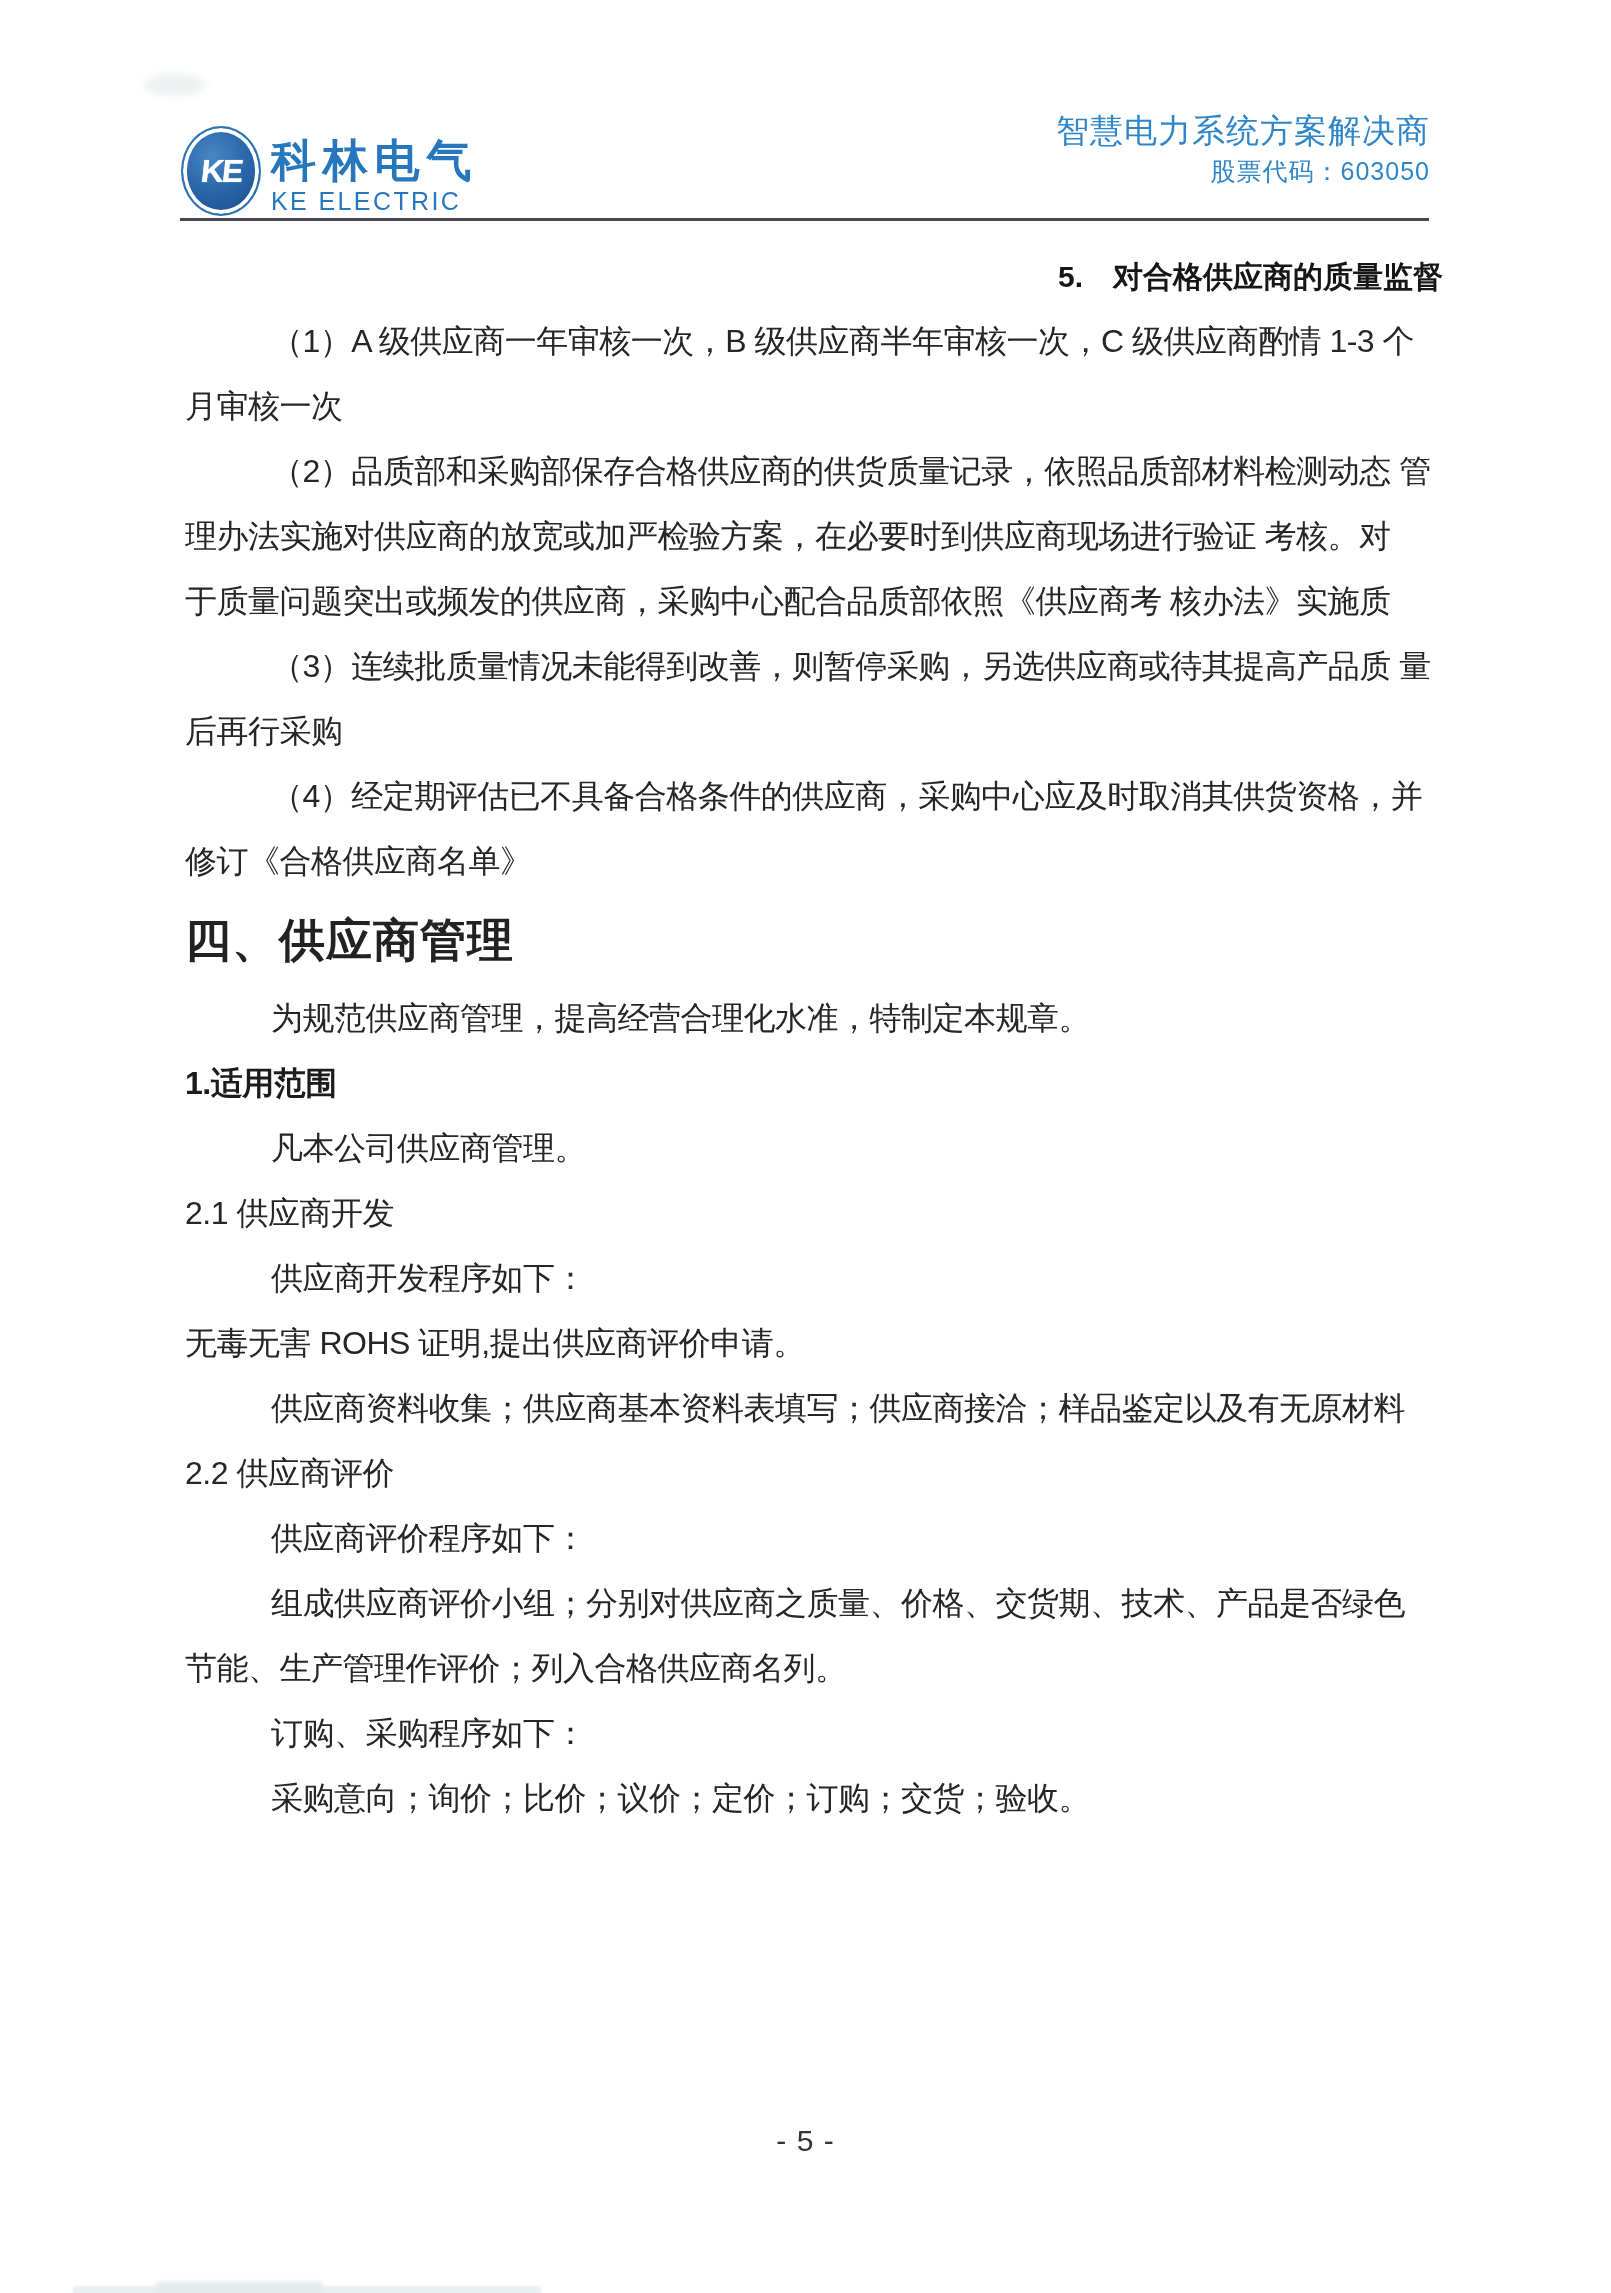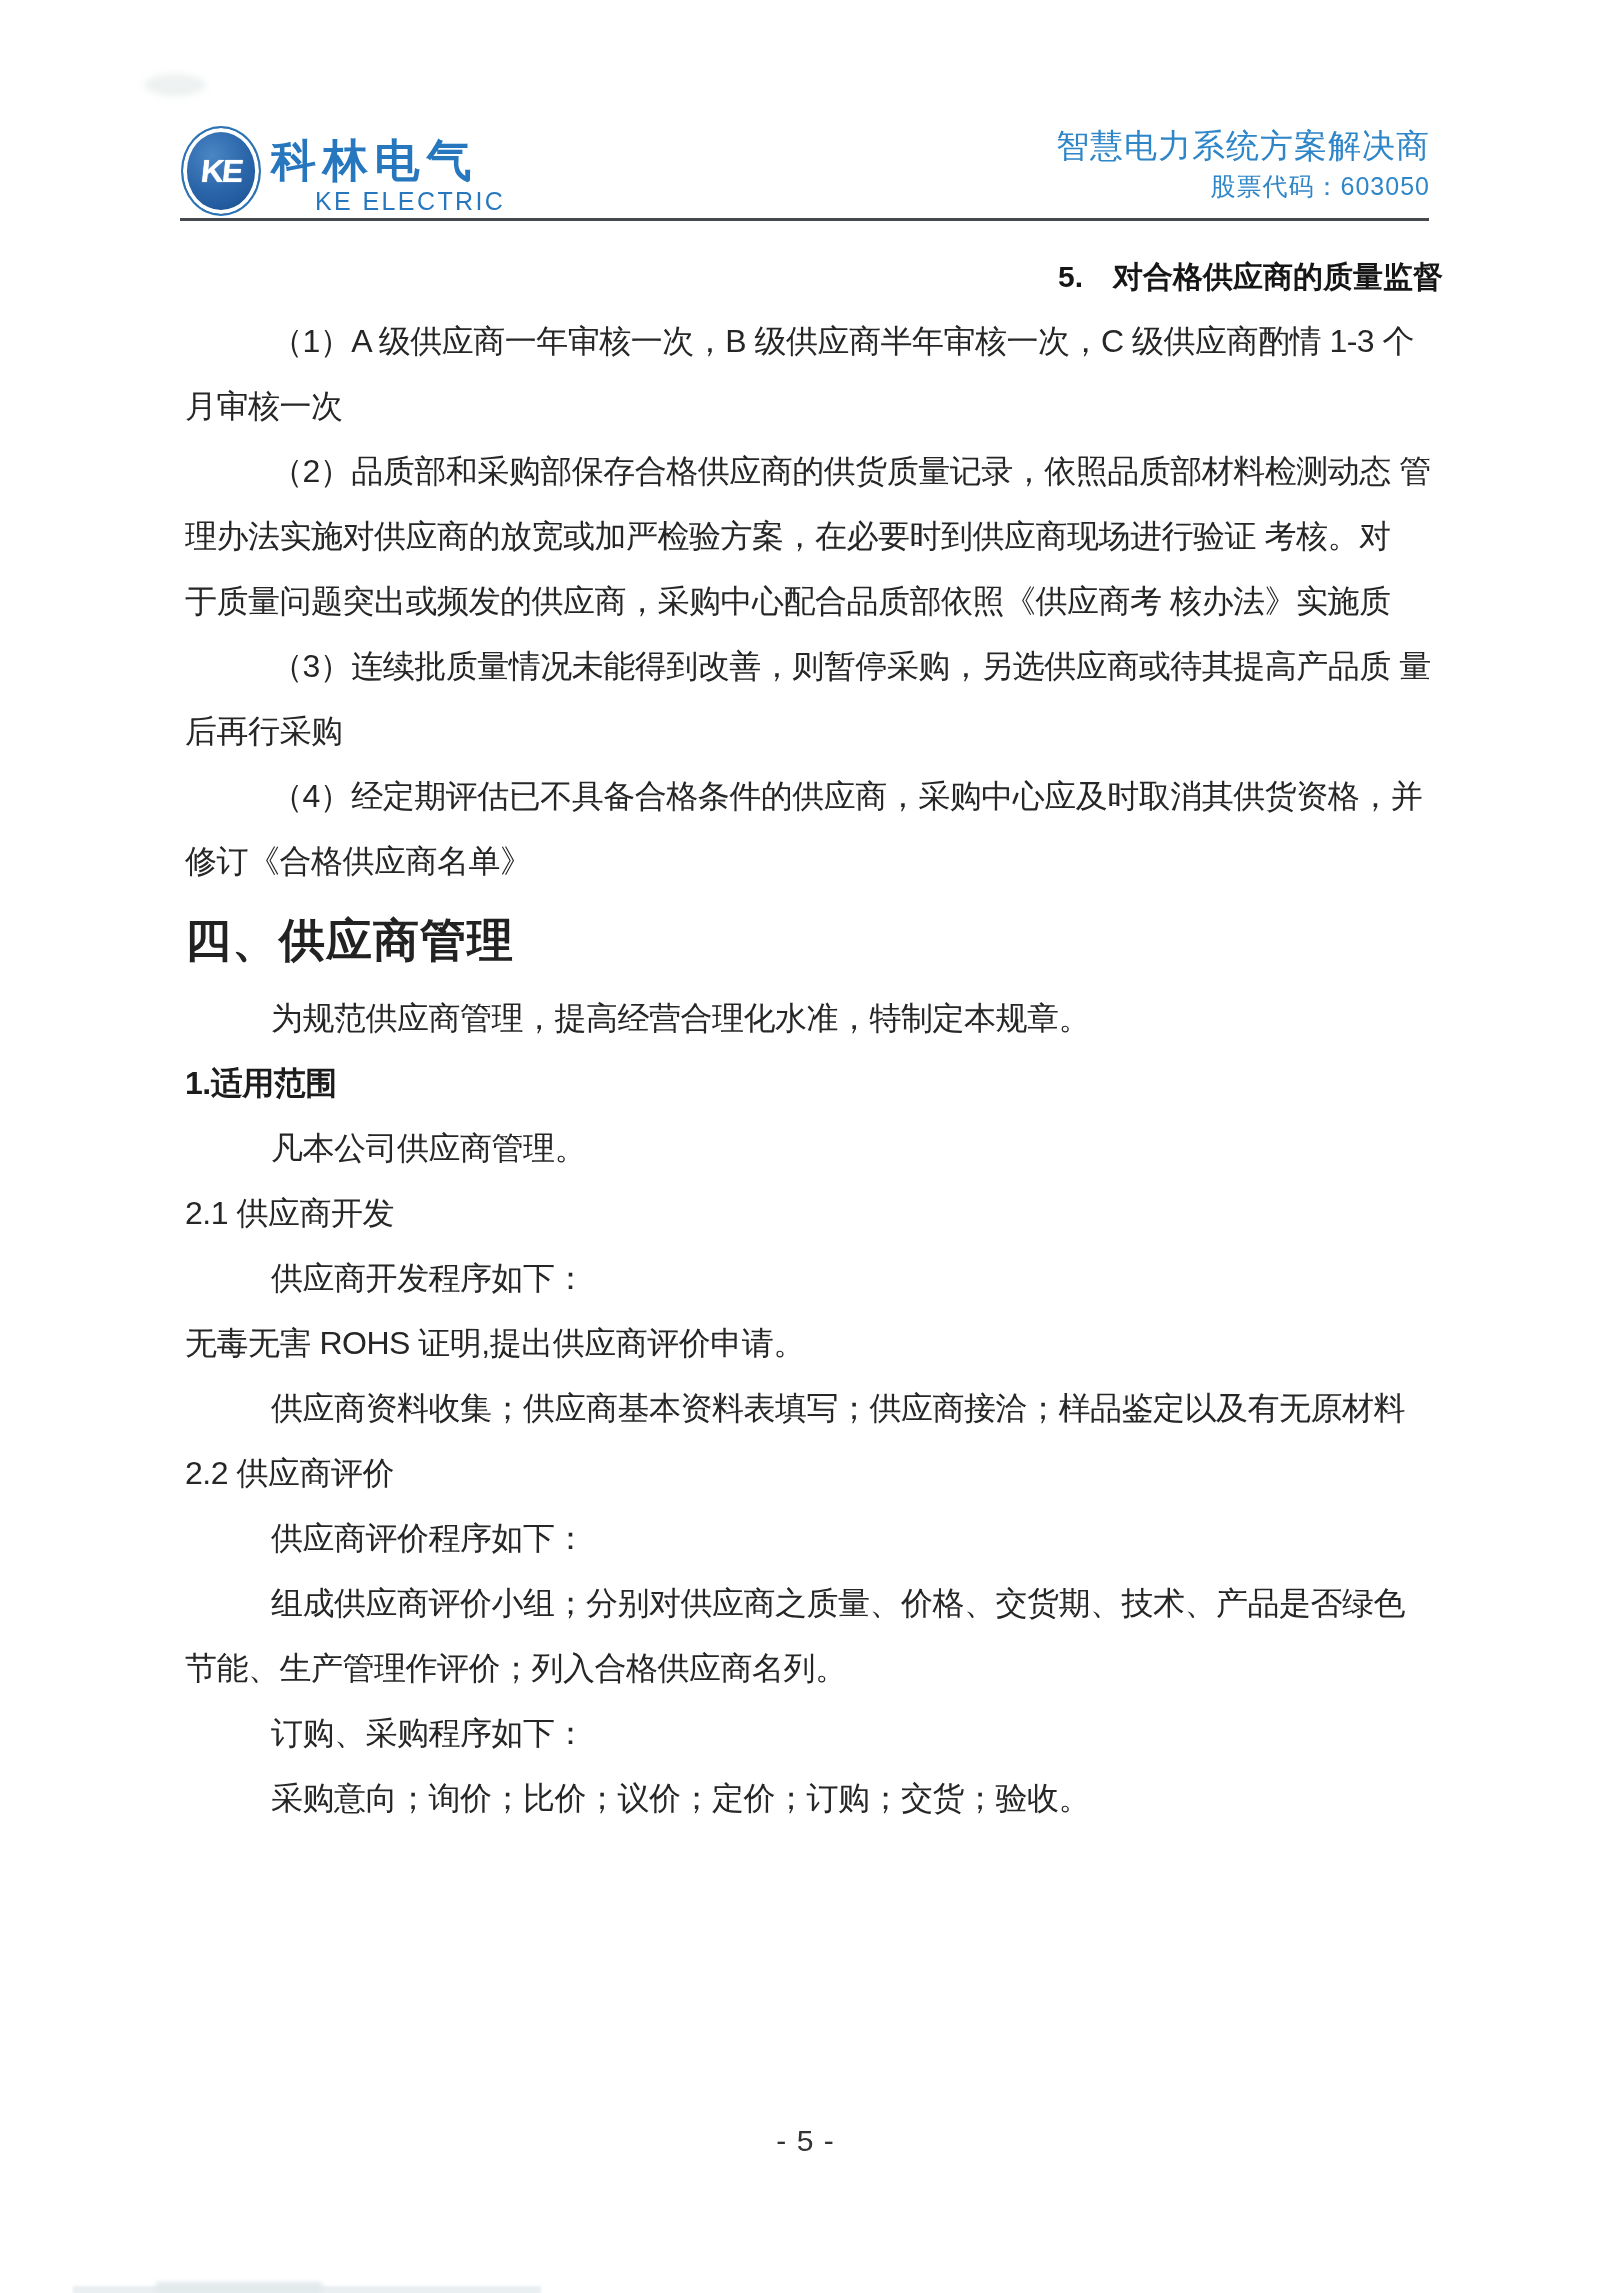--- a/index.html
+++ b/index.html
@@ -19,22 +19,22 @@
     border:2.9px solid #2b73b5;
     box-shadow:inset 0 0 0 3.9px #ffffff;
     display:flex;align-items:center;justify-content:center;
   }
   .logo-mark span{
     color:#ffffff;font-weight:bold;font-size:32px;letter-spacing:-2px;
     transform:skewX(-6deg);text-shadow:0 0 1px #fff;
   }
   .logo-text{position:absolute;left:271px;top:138px;line-height:1;}
   .logo-cn{font-size:45px;font-weight:bold;color:#2677be;letter-spacing:6.8px;}
-  .logo-en{font-size:25px;color:#2677be;letter-spacing:2.4px;margin-top:5.9px;margin-left:44px;}
-  .header-right{position:absolute;left:1056px;top:129px;line-height:1;}
+  .logo-en{font-size:25px;color:#2677be;letter-spacing:2.4px;margin-top:5.9px;}
+  .header-right{position:absolute;left:1056px;top:114px;line-height:1;}
   .tagline{font-size:33px;color:#2e86c8;letter-spacing:1px;}
   .stock{font-size:25px;color:#2e86c8;margin-top:11.7px;letter-spacing:1px;text-align:right;}
   .rule{position:absolute;left:180px;top:218px;width:1249px;height:2.9px;background:#45494e;}
   
   .content{position:absolute;left:185px;top:244px;width:1258px;}
   .line{
     height:65px;line-height:65px;font-size:32px;letter-spacing:-0.5px;
     white-space:nowrap;color:#262626;
   }
   .indent{text-indent:86px;}

